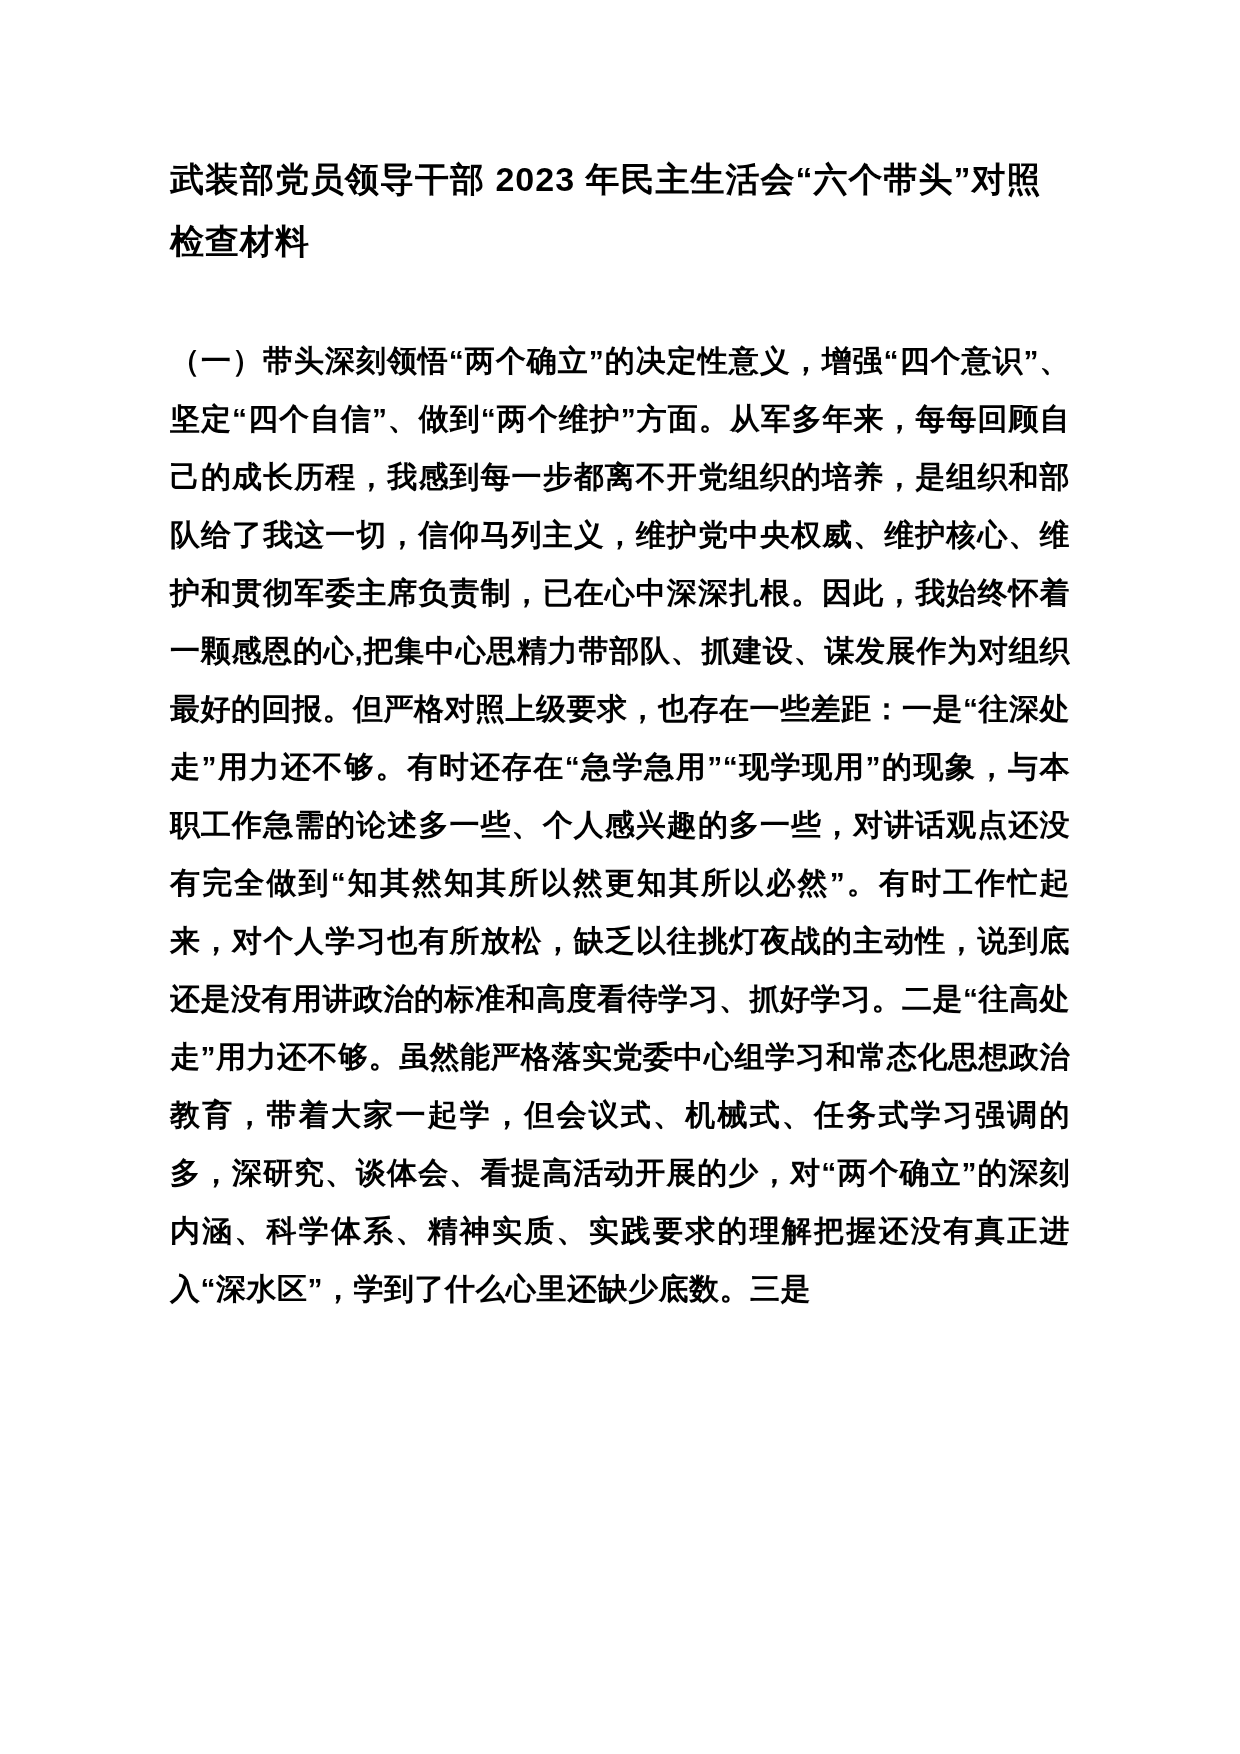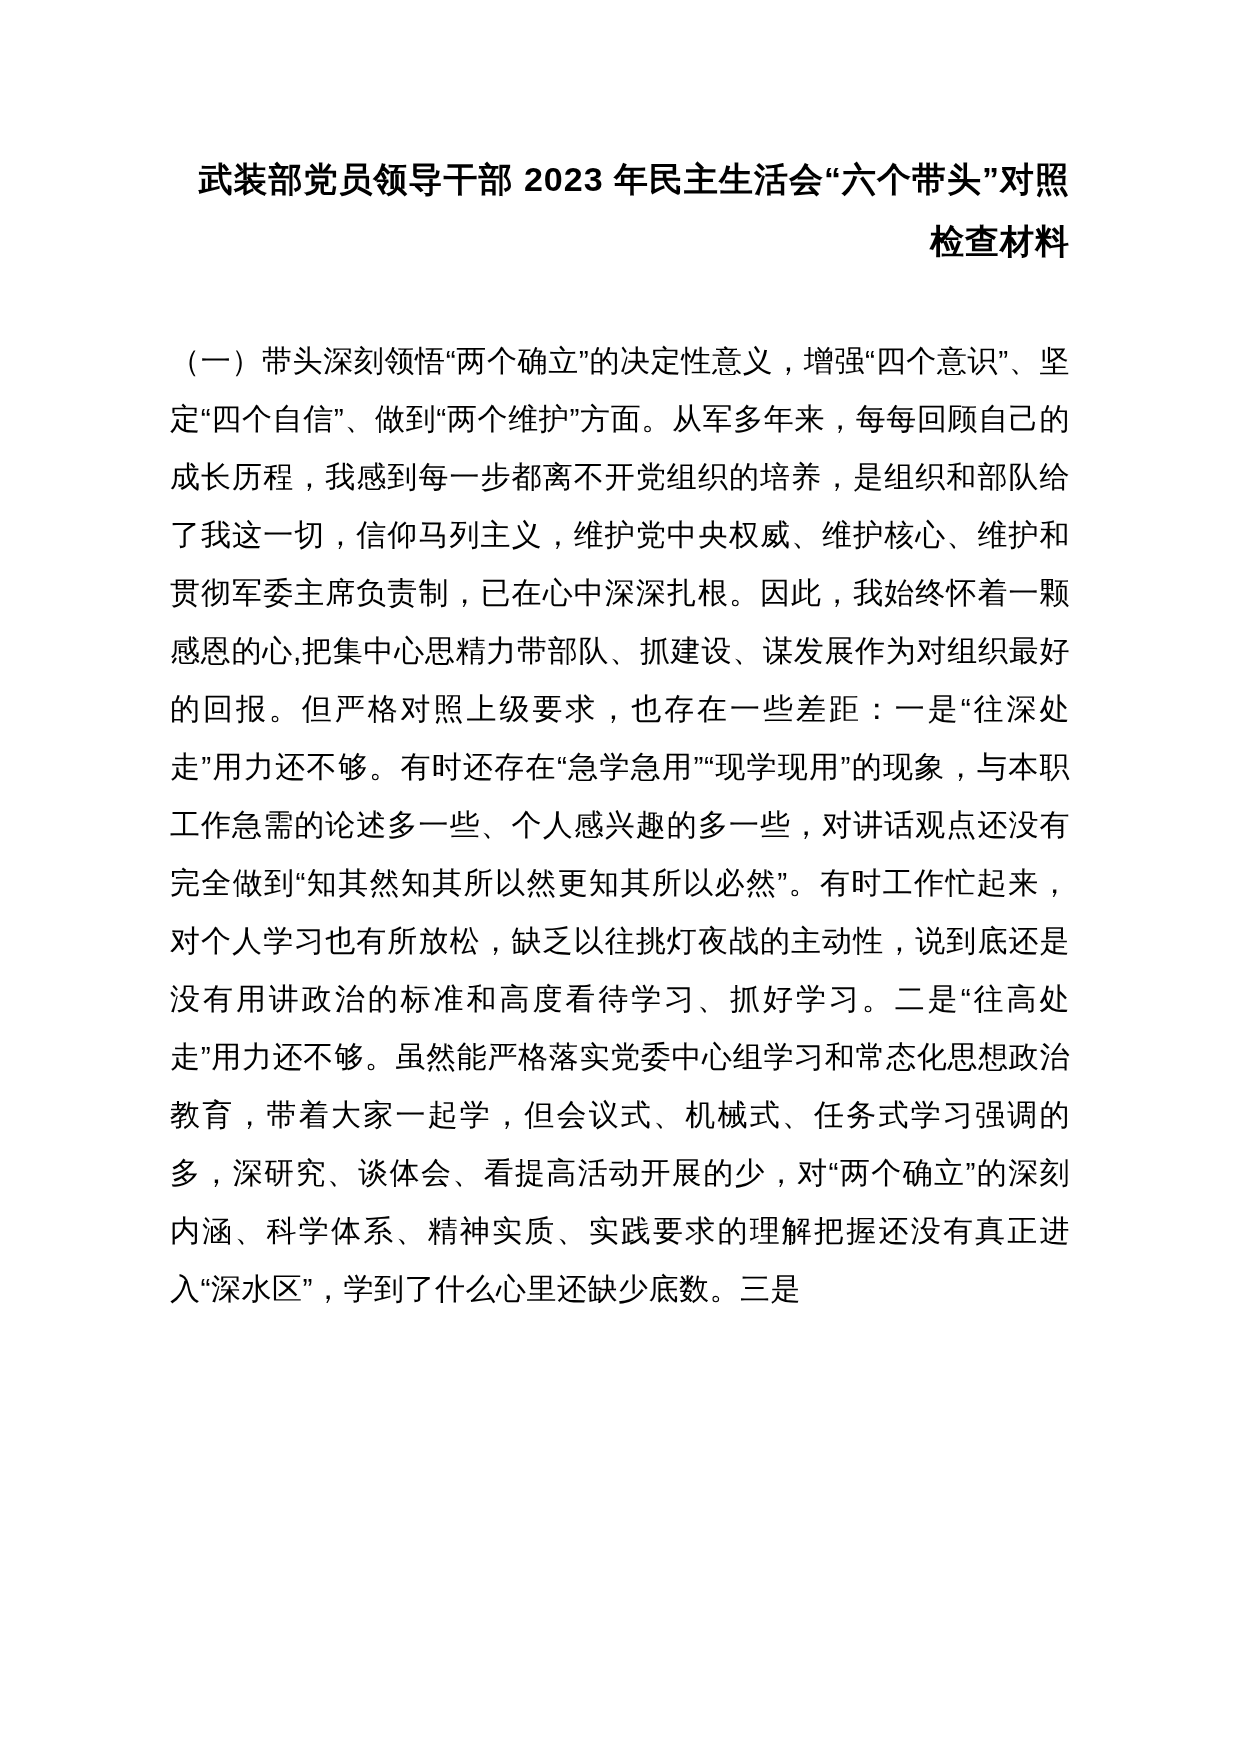--- a/index.html
+++ b/index.html
@@ -16,37 +16,37 @@
     box-sizing: border-box;
     padding: 148px 170px 0 170px;
     font-family: "Liberation Sans", sans-serif;
     color: #000000;
     overflow: hidden;
   }
   .doc-title {
     margin: 0;
     font-size: 34px;
     font-weight: 700;
-    text-align: right;
+    text-align: left;
     line-height: 62px;
     letter-spacing: 1px;
     color: #000000;
   }
   .section-heading {
     margin: 96px 0 0 0;
     font-size: 30px;
     font-weight: 400;
     line-height: 40px;
     letter-spacing: 1px;
     color: #000000;
   }
   .body-paragraph {
     margin: 60px 0 0 0;
     font-size: 30px;
-    font-weight: 400;
+    font-weight: 700;
     line-height: 58px;
     letter-spacing: 0.5px;
     text-align: justify;
     color: #000000;
   }
 </style>
 </head>
 <body>
 
 <div class="page">

